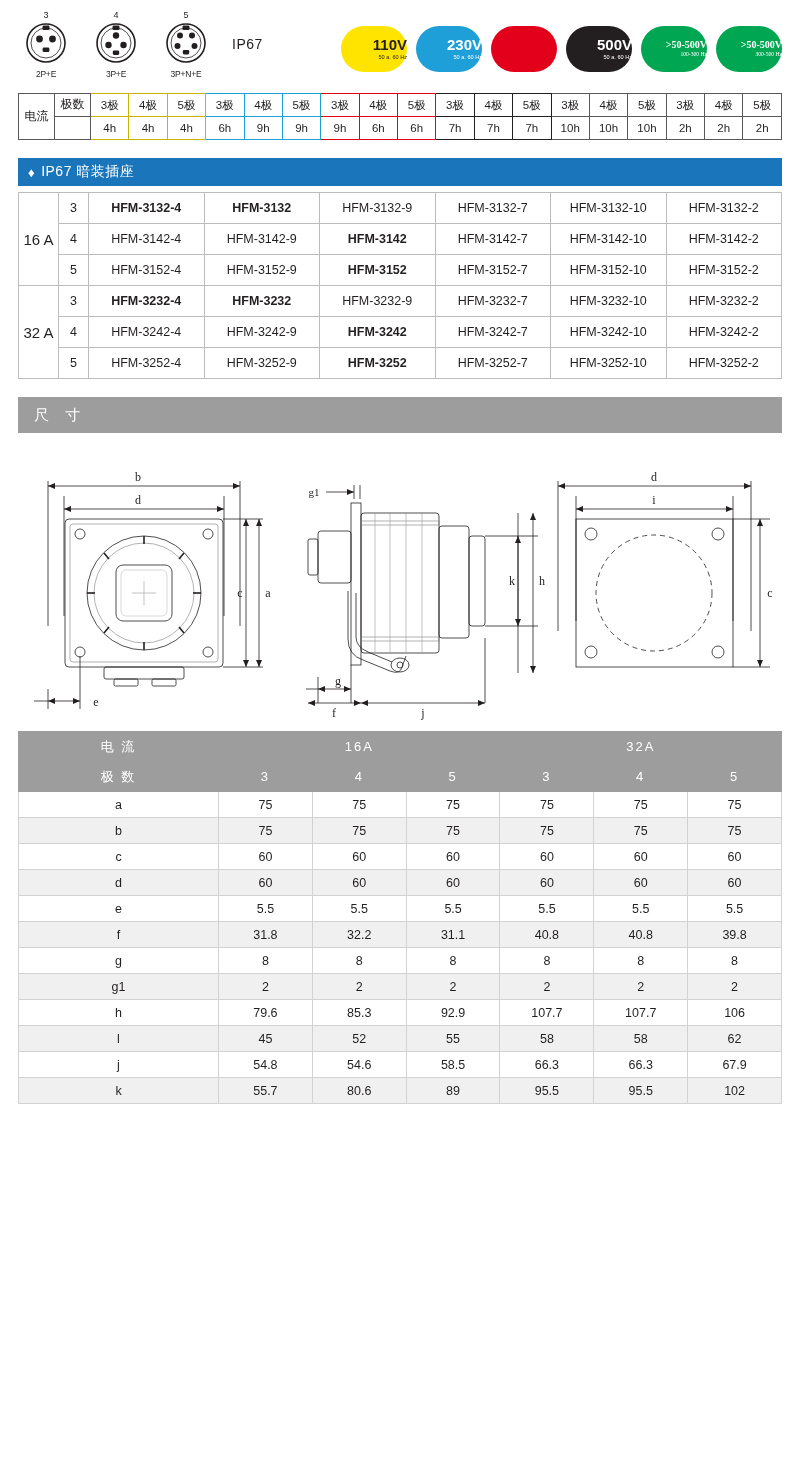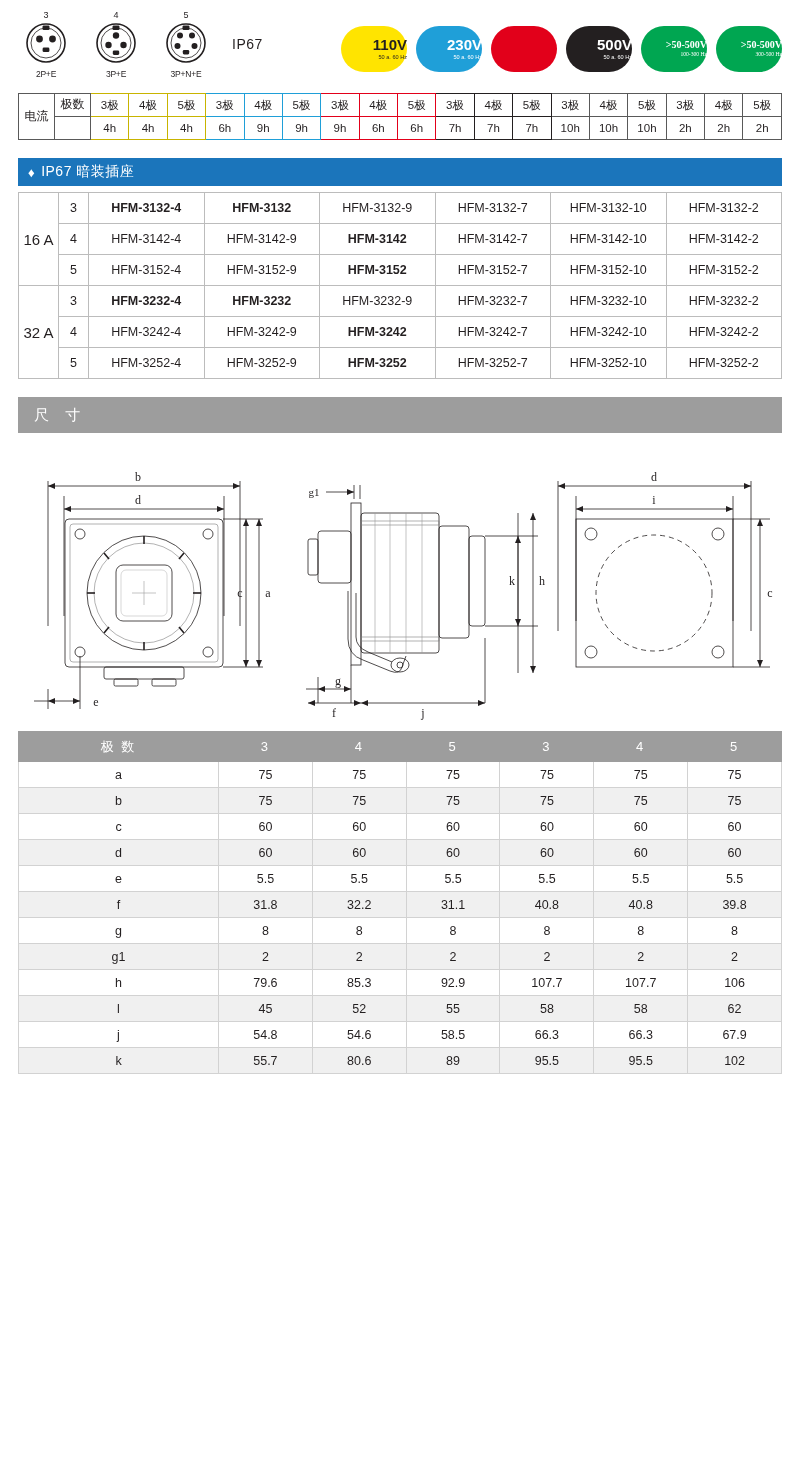--- a/index.html
+++ b/index.html
@@ -448,20 +448,25 @@
           <text x="752" y="156" font-size="12" fill="#231f20" stroke="none" text-anchor="middle">c</text>
         </g>
 
       </g>
     </svg>
   </div>
 
   <div class="dim-wrap">
     <table class="dim">
       <tbody>
+          <tr class="hdr">
+        <td class="lbl">电 流</td>
+        <td colspan="3">16A</td>
+        <td colspan="3">32A</td>
+      </tr>
       <tr class="hdr2">
         <td class="lbl">极 数</td>
         <td>3</td>
         <td>4</td>
         <td>5</td>
         <td>3</td>
         <td>4</td>
         <td>5</td>
       </tr>
 

